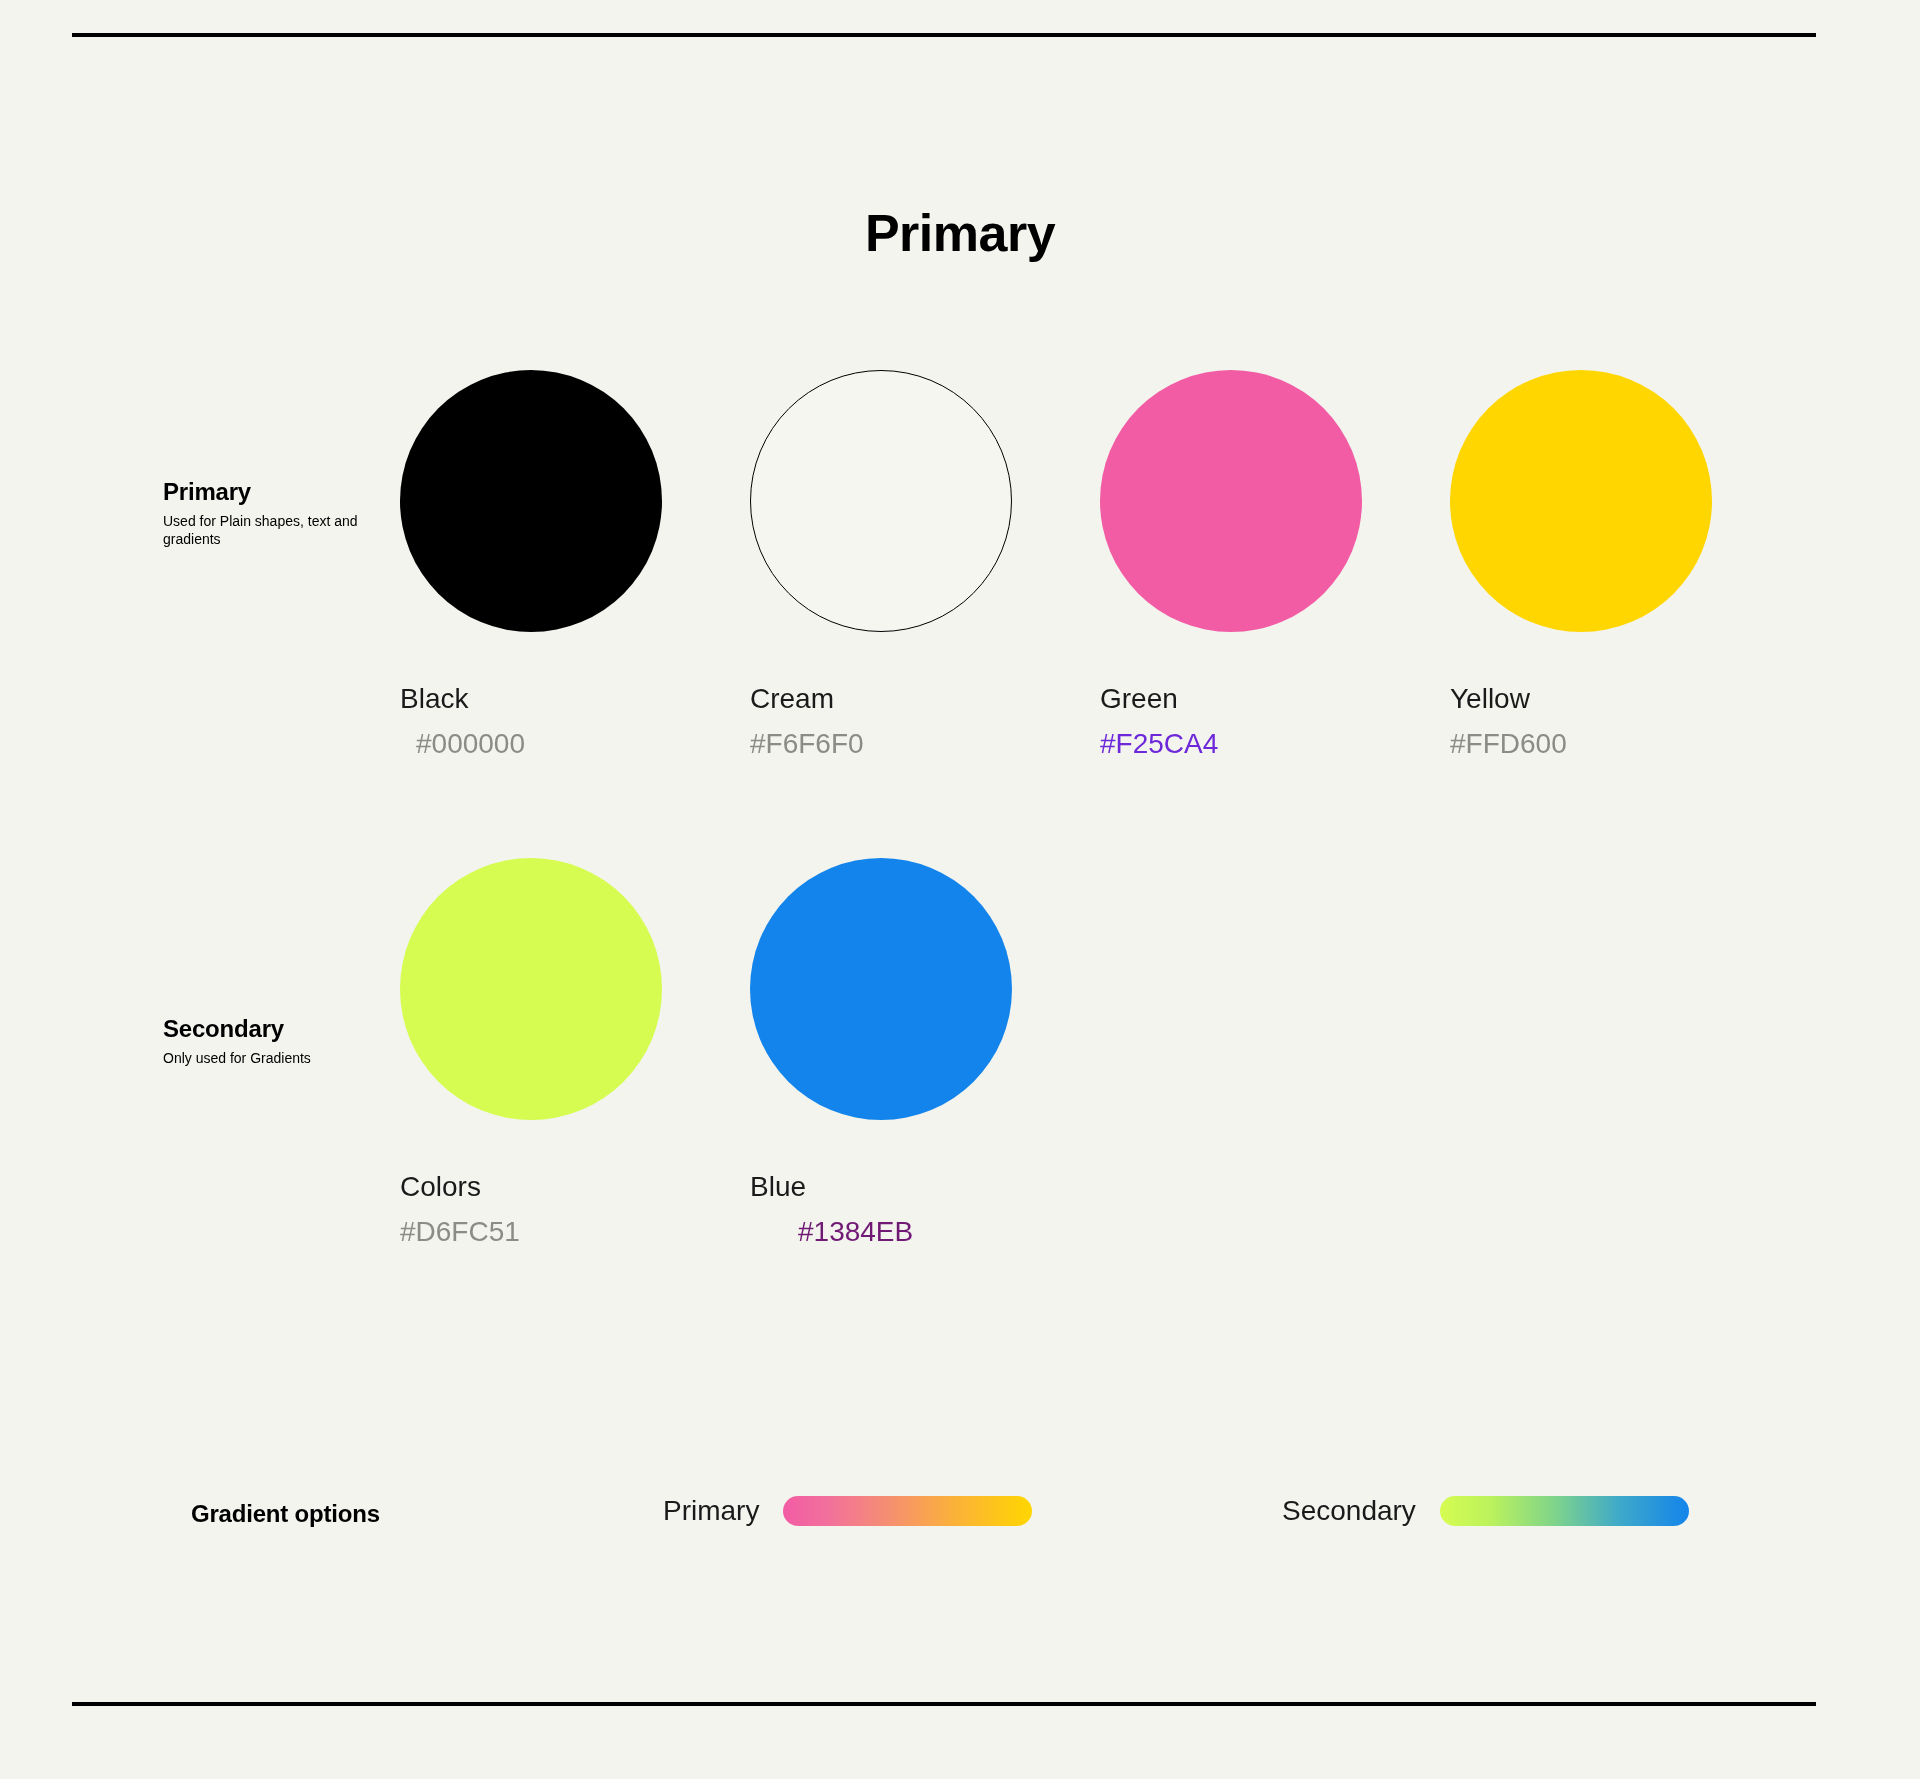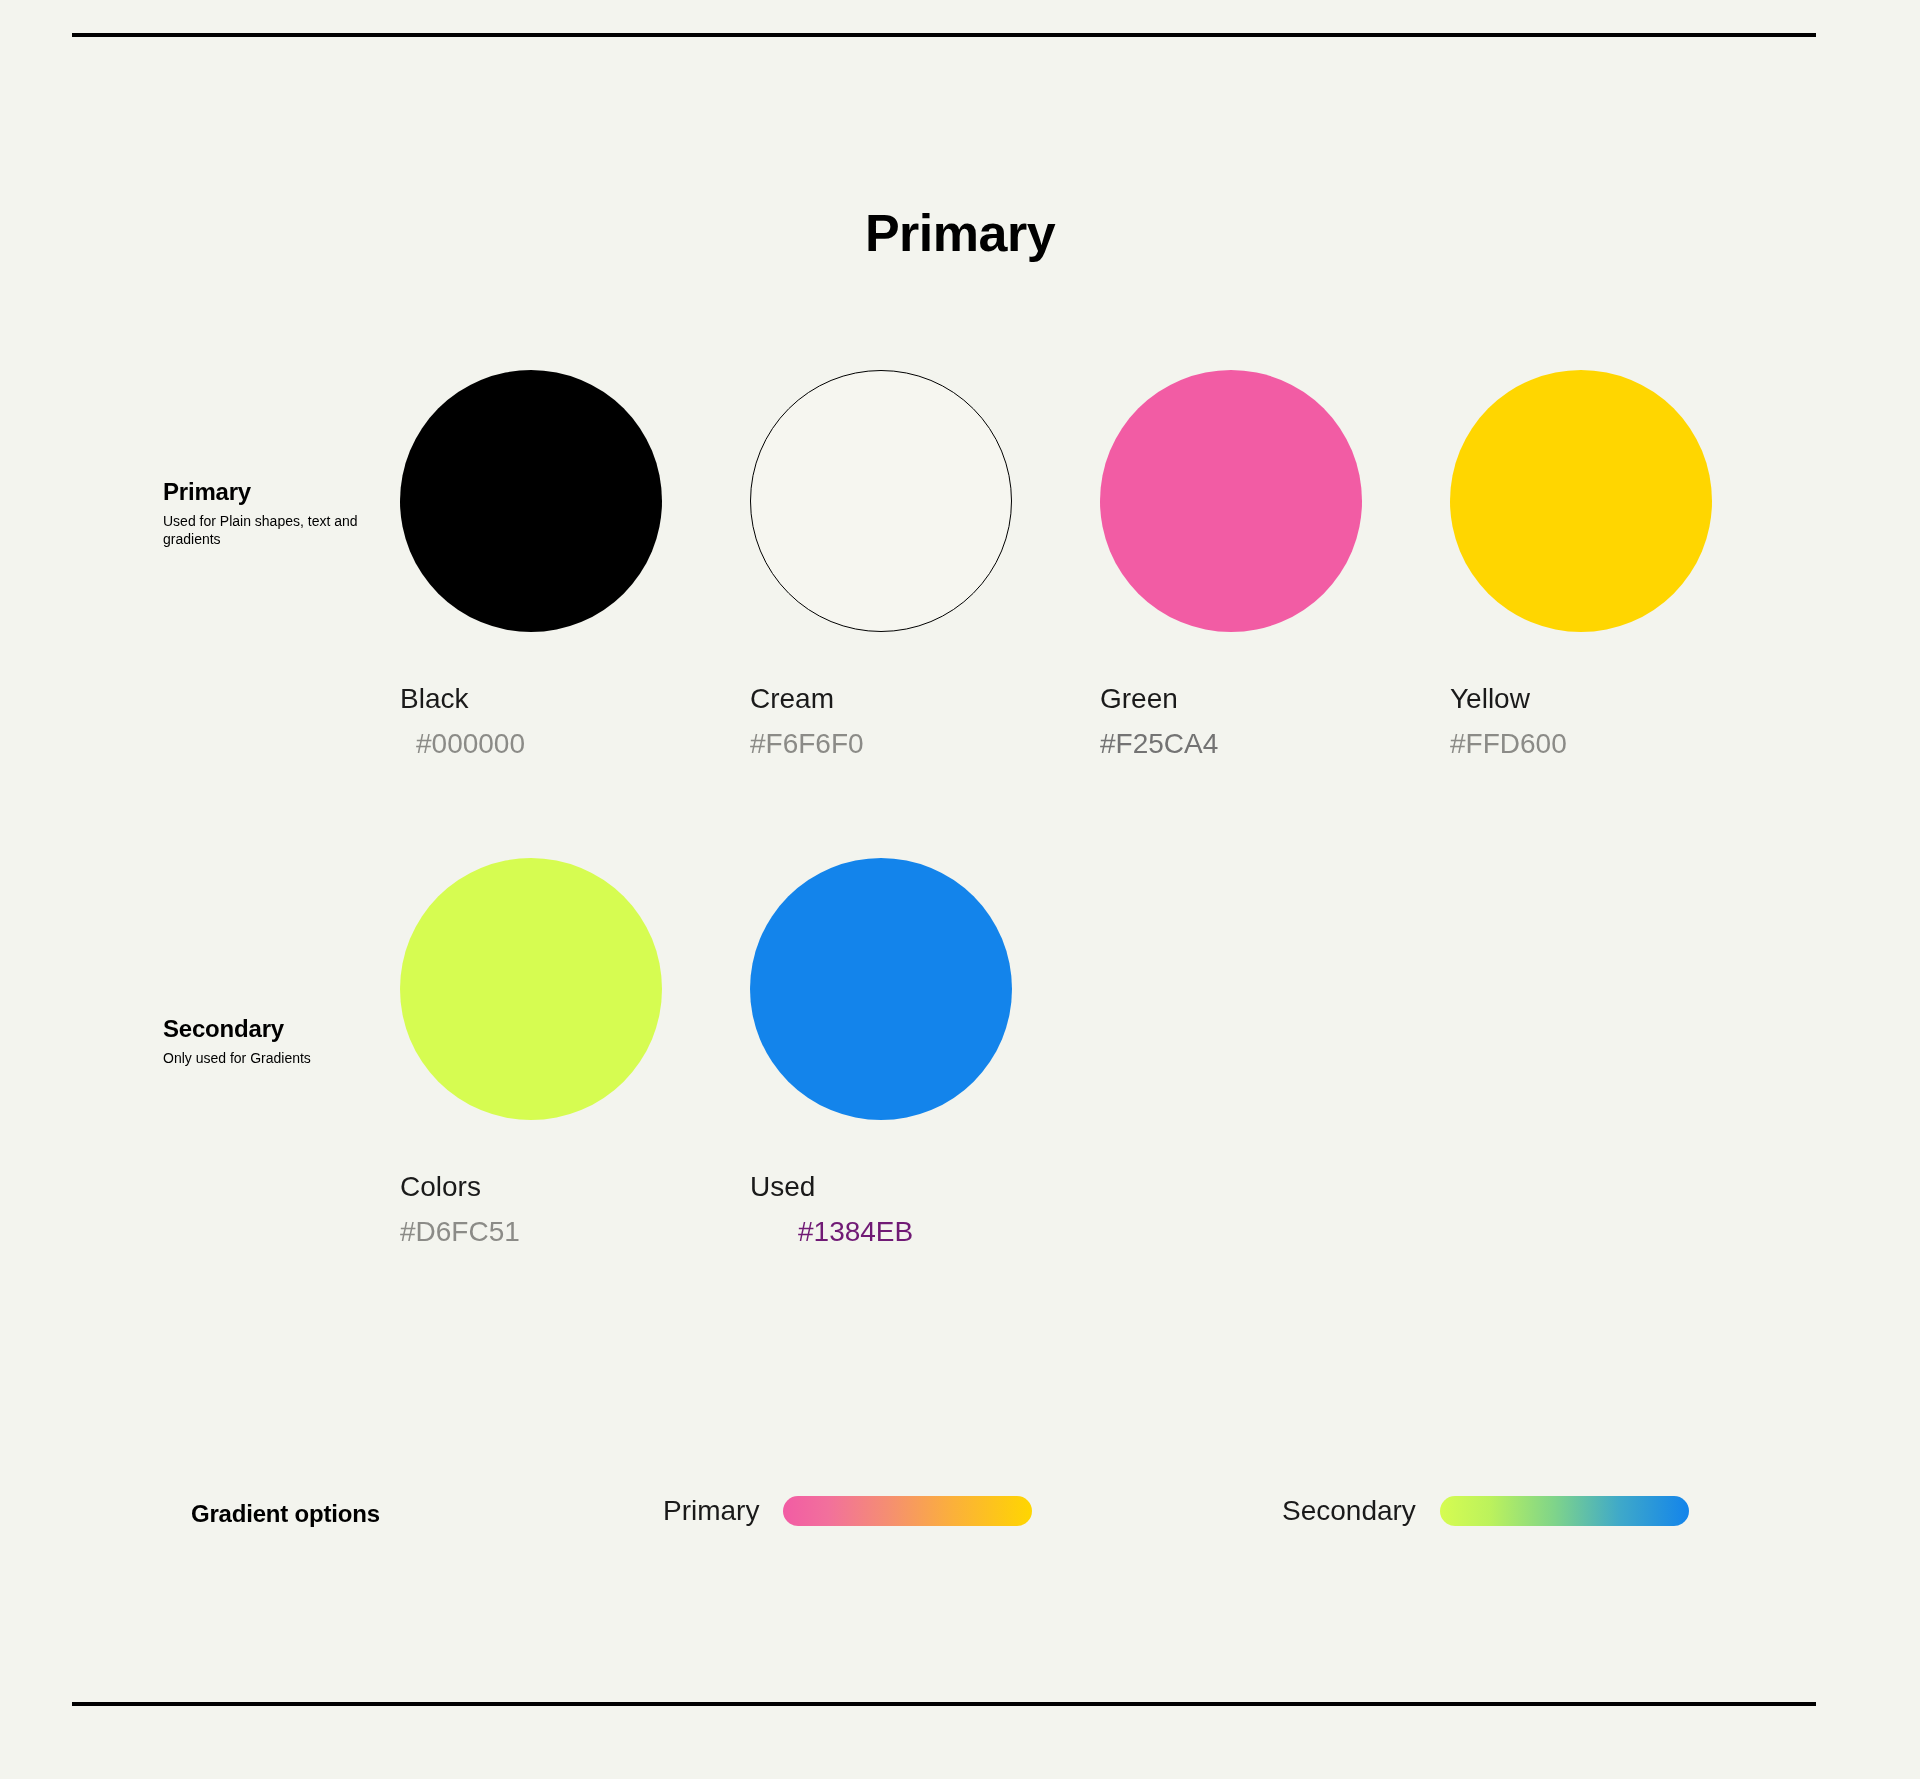--- a/index.html
+++ b/index.html
@@ -178,21 +178,21 @@
 
     <div class="swatch">
       <div class="disc outlined" style="background-color: rgb(246, 246, 240);"></div>
       <div class="swatch-name">Cream</div>
       <div class="swatch-hex" style="color: rgb(139, 139, 135);">#F6F6F0</div>
     </div>
 
     <div class="swatch">
       <div class="disc" style="background-color: rgb(242, 92, 164);"></div>
       <div class="swatch-name">Green</div>
-      <div class="swatch-hex" style="color: #737373;">#F25CA4</div>
+      <div class="swatch-hex" style="color: #6d28d9;">#F25CA4</div>
     </div>
 
     <div class="swatch">
       <div class="disc" style="background-color: rgb(255, 214, 0);"></div>
       <div class="swatch-name">Yellow</div>
       <div class="swatch-hex" style="color: rgb(139, 139, 135);">#FFD600</div>
     </div>
 
   </div>
 
@@ -204,21 +204,21 @@
   <div class="swatch-row row-secondary">
 
     <div class="swatch">
       <div class="disc" style="background-color: rgb(214, 252, 81);"></div>
       <div class="swatch-name">Colors</div>
       <div class="swatch-hex" style="color: rgb(139, 139, 135);">#D6FC51</div>
     </div>
 
     <div class="swatch">
       <div class="disc" style="background-color: rgb(19, 132, 235);"></div>
-      <div class="swatch-name">Used</div>
+      <div class="swatch-name">Blue</div>
       <div class="swatch-hex" style="color: #701a75; margin-left: 48px;">#1384EB</div>
     </div>
 
   </div>
 
   <div class="gradients">
 
     <div class="gradients-heading">Gradient options</div>
 
     <div class="grad-group grad-primary-group">

